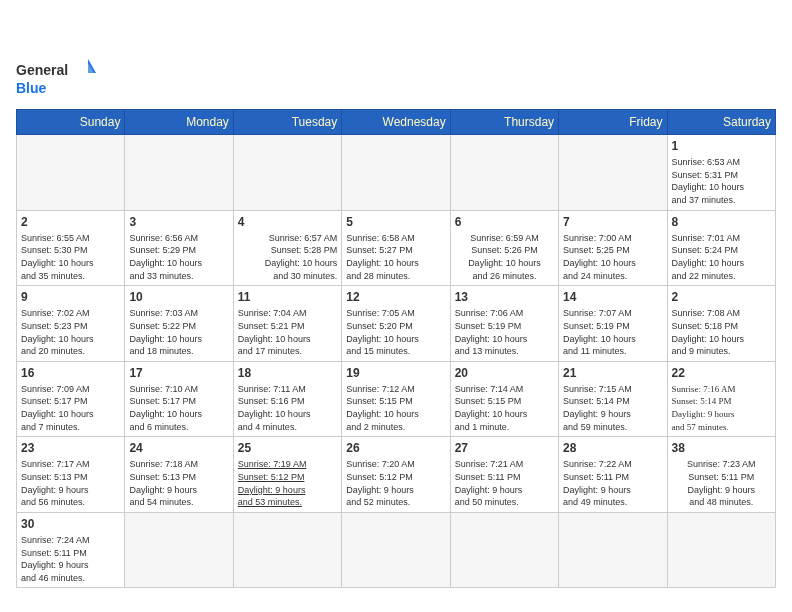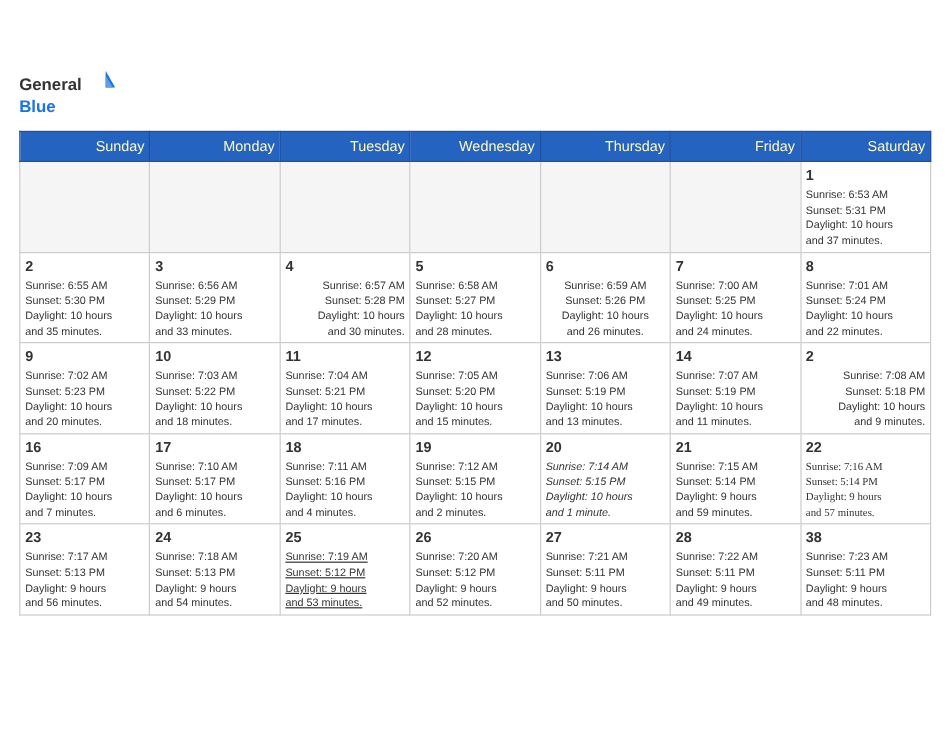--- a/index.html
+++ b/index.html
@@ -221,21 +221,21 @@
           </td>
           <td>
             <span class="day-number">14</span>
             <div class="day-info" style="white-space: pre-line;">Sunrise: 7:07 AM
 Sunset: 5:19 PM
 Daylight: 10 hours
 and 11 minutes.</div>
           </td>
           <td>
             <span class="day-number">2</span>
-            <div class="day-info" style="white-space: pre-line; text-align: right;">Sunrise: 7:08 AM
+            <div class="day-info" style="white-space: pre-line;">Sunrise: 7:08 AM
 Sunset: 5:18 PM
 Daylight: 10 hours
 and 9 minutes.</div>
           </td>
         </tr>
         <tr>
           <td>
             <span class="day-number">16</span>
             <div class="day-info" style="white-space: pre-line;">Sunrise: 7:09 AM
 Sunset: 5:17 PM
@@ -258,21 +258,21 @@
           </td>
           <td>
             <span class="day-number">19</span>
             <div class="day-info" style="white-space: pre-line;">Sunrise: 7:12 AM
 Sunset: 5:15 PM
 Daylight: 10 hours
 and 2 minutes.</div>
           </td>
           <td>
             <span class="day-number">20</span>
-            <div class="day-info" style="white-space: pre-line; font-style: italic;">Sunrise: 7:14 AM
+            <div class="day-info" style="white-space: pre-line;">Sunrise: 7:14 AM
 Sunset: 5:15 PM
 Daylight: 10 hours
 and 1 minute.</div>
           </td>
           <td>
             <span class="day-number">21</span>
             <div class="day-info" style="white-space: pre-line;">Sunrise: 7:15 AM
 Sunset: 5:14 PM
 Daylight: 9 hours
 and 59 minutes.</div>
@@ -323,21 +323,36 @@
           </td>
           <td>
             <span class="day-number">28</span>
             <div class="day-info" style="white-space: pre-line;">Sunrise: 7:22 AM
 Sunset: 5:11 PM
 Daylight: 9 hours
 and 49 minutes.</div>
           </td>
           <td>
             <span class="day-number">38</span>
-            <div class="day-info" style="white-space: pre-line;">Sunrise: 7:23 AM
+            <div class="day-info" style="white-space: pre-line; text-align: center;">Sunrise: 7:23 AM
 Sunset: 5:11 PM
 Daylight: 9 hours
 and 48 minutes.</div>
           </td>
+        </tr>
+        <tr class="last-row">
+          <td>
+            <span class="day-number">30</span>
+            <div class="day-info" style="white-space: pre-line;">Sunrise: 7:24 AM
+Sunset: 5:11 PM
+Daylight: 9 hours
+and 46 minutes.</div>
+          </td>
+          <td class="empty"></td>
+          <td class="empty"></td>
+          <td class="empty"></td>
+          <td class="empty"></td>
+          <td class="empty"></td>
+          <td class="empty"></td>
         </tr>
       </tbody>
   </table>
 </div>
 
 </body></html>

